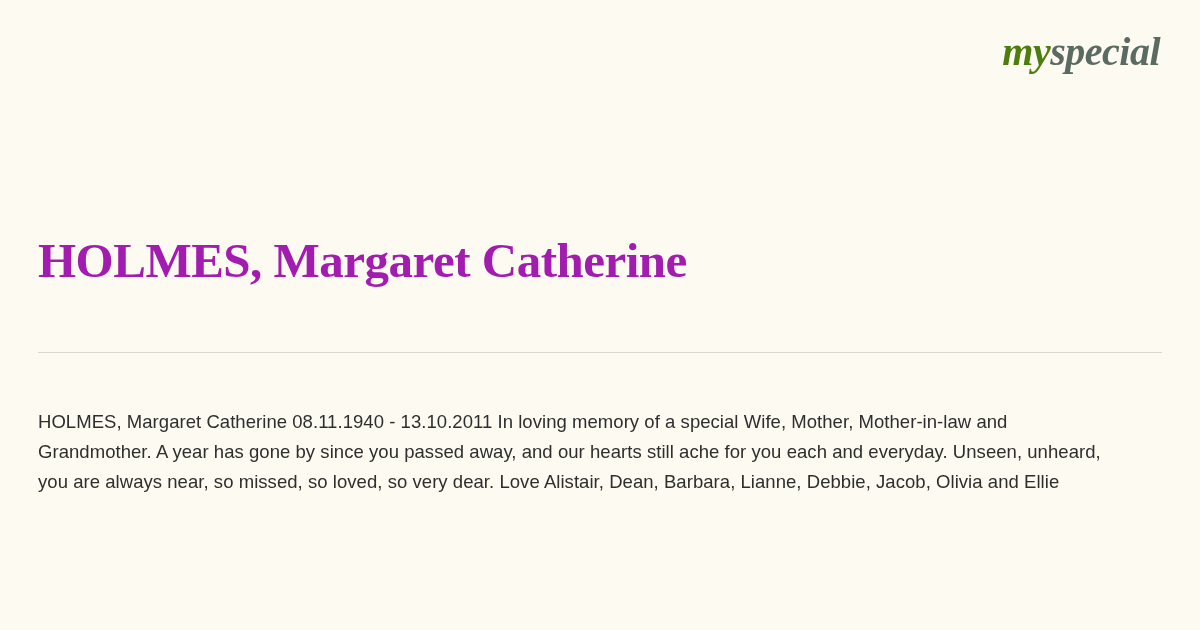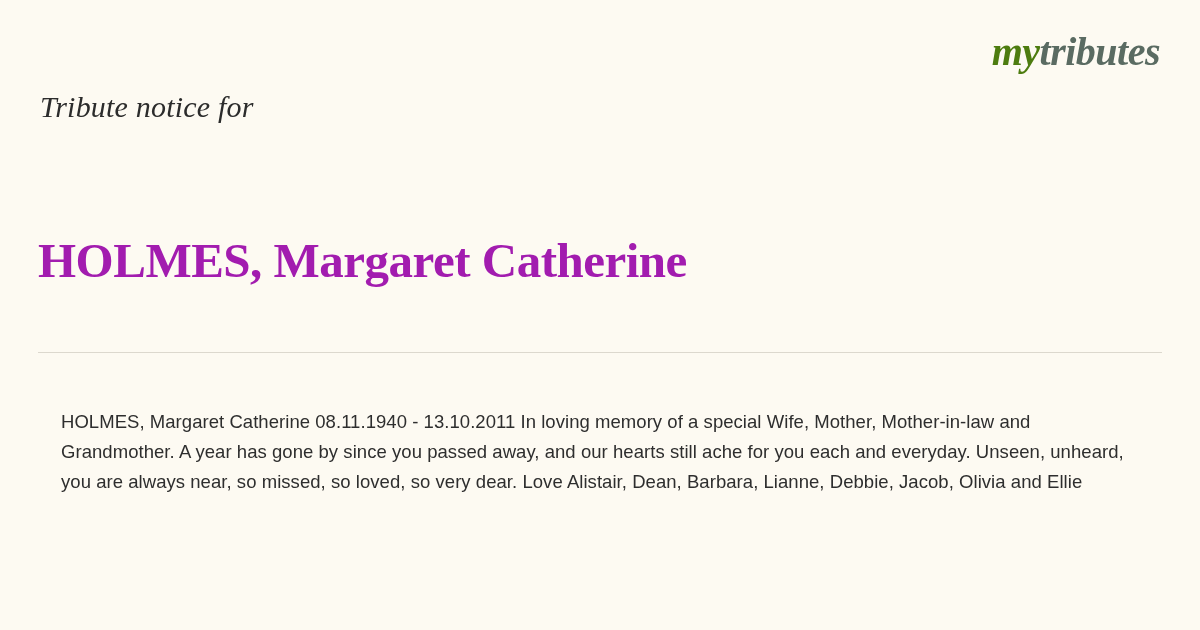--- a/index.html
+++ b/index.html
@@ -73,33 +73,31 @@
   .body-text {
     position: absolute;
     top: 388px;
     left: 38px;
     width: 1072px;
     font-family: "Liberation Sans", sans-serif;
     font-size: 18.5px;
     line-height: 30px;
     color: #2e2e2e;
     letter-spacing: 0.05px;
-    margin-left: 23px;
   }
 </style>
 </head>
 <body>
 
 <div class="page">
 
   <div class="brand">
-    <span class="brand-my">my</span><span class="brand-tributes">tributes</span>
+    <span class="brand-my">my</span><span class="brand-tributes">special</span>
   </div>
 
-  <div class="eyebrow">Tribute notice for</div>
 
   <h1 class="title">HOLMES, Margaret Catherine</h1>
 
   <div class="divider"></div>
 
   <p class="body-text">HOLMES, Margaret Catherine 08.11.1940 - 13.10.2011 In loving memory of a special Wife, Mother, Mother-in-law and Grandmother.  A year has gone by since you passed away, and our hearts still ache for you each and everyday.  Unseen, unheard, you are always near, so missed, so loved, so very dear.  Love Alistair, Dean, Barbara, Lianne, Debbie, Jacob, Olivia and Ellie</p>
 
 </div>
 
 </body></html>

